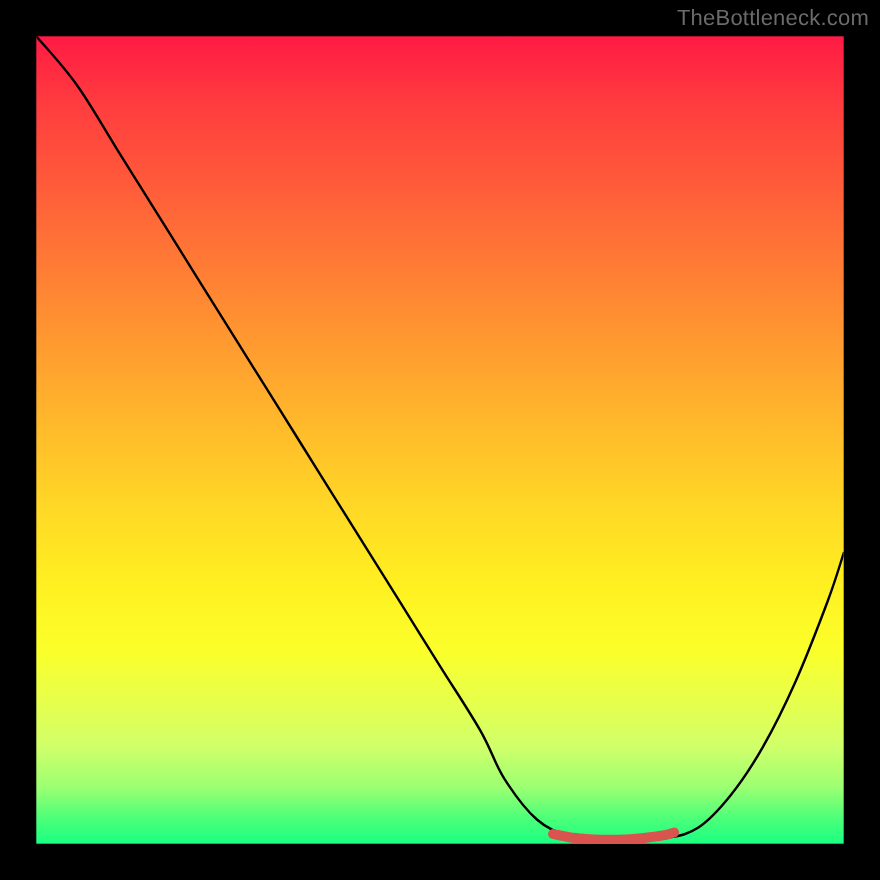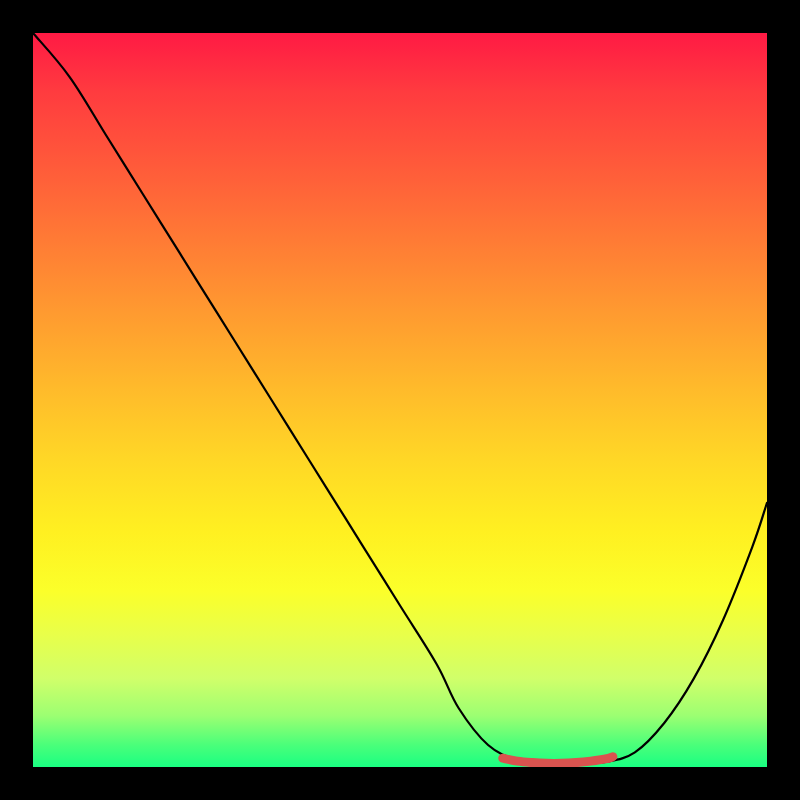--- a/index.html
+++ b/index.html
@@ -54,19 +54,20 @@
     left: 0;
     top: 0;
     width: 734px;
     height: 734px;
   }
 </style>
 </head>
 <body>
 
 <div class="frame">
+  <div class="watermark">TheBottleneck.com</div>
   <div class="plot-area">
     <svg class="curve" viewBox="0 0 734 734" preserveAspectRatio="none">
       <path id="main-curve" fill="none" stroke="#000000" stroke-width="2.2" stroke-linecap="round" stroke-linejoin="round" d="M 0.00 0.00 C 6.61 7.93, 23.49 25.54, 36.70 44.04 C 49.91 62.54, 60.19 81.62, 73.40 102.76 C 86.61 123.90, 96.89 140.34, 110.10 161.48 C 123.31 182.62, 133.59 199.06, 146.80 220.20 C 160.01 241.34, 170.29 257.78, 183.50 278.92 C 196.71 300.06, 206.99 316.50, 220.20 337.64 C 233.41 358.78, 243.69 375.22, 256.90 396.36 C 270.11 417.50, 280.39 433.94, 293.60 455.08 C 306.81 476.22, 317.09 492.66, 330.30 513.80 C 343.51 534.94, 353.79 551.38, 367.00 572.52 C 380.21 593.66, 393.13 612.74, 403.70 631.24 C 414.27 649.74, 416.47 660.75, 425.72 675.28 C 434.97 689.81, 444.51 702.73, 455.08 711.98 C 465.65 721.23, 473.87 723.36, 484.44 726.66 C 495.01 729.96, 503.23 729.67, 513.80 730.33 C 524.37 730.99, 532.59 730.59, 543.16 730.33 C 553.73 730.07, 561.95 730.84, 572.52 728.86 C 583.09 726.88, 591.31 726.32, 601.88 719.32 C 612.45 712.32, 620.67 703.17, 631.24 689.96 C 641.81 676.75, 650.03 664.42, 660.60 645.92 C 671.17 627.42, 679.39 610.98, 689.96 587.20 C 700.53 563.42, 711.39 534.94, 719.32 513.80 C 727.25 492.66, 731.36 477.69, 734.00 469.76"></path>
       <path id="marker-curve" fill="none" stroke="#d9534f" stroke-width="9" stroke-linecap="round" stroke-linejoin="round" d="M 469.76 725.19 C 472.40 725.72, 479.16 727.34, 484.44 728.13 C 489.72 728.92, 493.84 729.20, 499.12 729.60 C 504.40 729.99, 508.52 730.20, 513.80 730.33 C 519.08 730.46, 523.20 730.46, 528.48 730.33 C 533.76 730.20, 537.88 729.99, 543.16 729.60 C 548.44 729.20, 552.56 728.79, 557.84 728.13 C 563.12 727.47, 568.56 726.72, 572.52 725.93 C 576.48 725.13, 578.54 724.12, 579.86 723.72"></path>
     </svg>
   </div>
 </div>
 
 </body></html>

